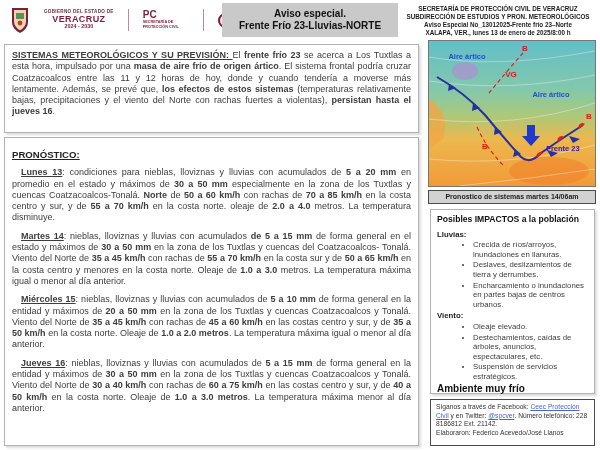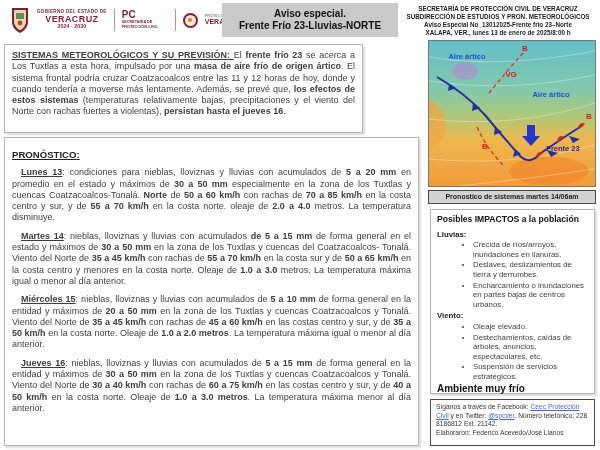--- a/index.html
+++ b/index.html
@@ -4,21 +4,21 @@
 <style>
   * { margin:0; padding:0; box-sizing:border-box; }
   html,body { width:600px; height:450px; background:#ffffff; overflow:hidden;
     font-family:"Liberation Sans", sans-serif; color:#3d3d3d; }
   .abs { position:absolute; }
   .b { font-weight:700; }
   .u { text-decoration:underline; }
   .link { color:#4a64c8; text-decoration:underline; cursor:pointer; }
 
   
-  .logos { left:10px; top:4px; height:32px; display:flex; align-items:center; gap:7px; }
+  .logos { left:10px; top:4px; height:32px; display:flex; align-items:center; gap:14px; }
   .maroon { color:#7a1e3c; }
   .gov-block { line-height:1.05; text-align:center; }
   .gov-tiny { font-size:4.6px; font-weight:700; letter-spacing:.3px; }
   .gov-name { font-size:9px; font-weight:800; letter-spacing:.4px; }
   .gov-years { font-size:5.4px; font-weight:700; }
   .logo-sep { width:1px; height:22px; background:#b98ca0; }
   .pc-block { line-height:1; text-align:left; }
   .pc-big { font-size:10px; font-weight:800; }
   .pc-tiny { font-size:3.8px; font-weight:700; width:46px; line-height:1.2; }
   .circle-logo { width:15px; height:15px; border-radius:50%; border:2.5px solid #7a1e3c;
@@ -31,21 +31,21 @@
 
   .title-box { left:222px; top:3px; width:176px; height:34px; background:#c9c9c9;
     display:flex; flex-direction:column; justify-content:center; text-align:center;
     font-weight:700; color:#111; font-size:10px; line-height:12.5px; }
 
   .agency { left:399px; top:5px; width:198px; text-align:center; font-weight:700;
     font-size:6.3px; line-height:8.1px; color:#1c1c1c; }
 
   
   .panel { border:1px solid #b3b3b3; box-shadow:1.5px 2px 2px rgba(0,0,0,.14); background:#fff; }
-  .box-sistemas { left:4px; top:44px; width:359px; height:89px; padding:5px 7px;
+  .box-sistemas { left:4px; top:44px; width:415px; height:89px; padding:5px 7px;
     font-size:9px; line-height:11.3px; text-align:justify; }
   .box-pronostico { left:4px; top:137px; width:415px; height:309px; padding:11px 7px;
     font-size:9px; line-height:11.3px; }
   .pron-heading { font-weight:700; text-decoration:underline; font-size:9.6px; color:#222; }
   .day-para { margin-top:7px; text-indent:9px; text-align:justify; }
 
   
   .map-box { left:428px; top:40px; width:168px; height:147px; border:1px solid #777; background:#9cd; }
   .map-box svg { display:block; width:100%; height:100%; }
   .arctic-label { font-size:7.5px; font-weight:700; fill:#1e4fd8; }

